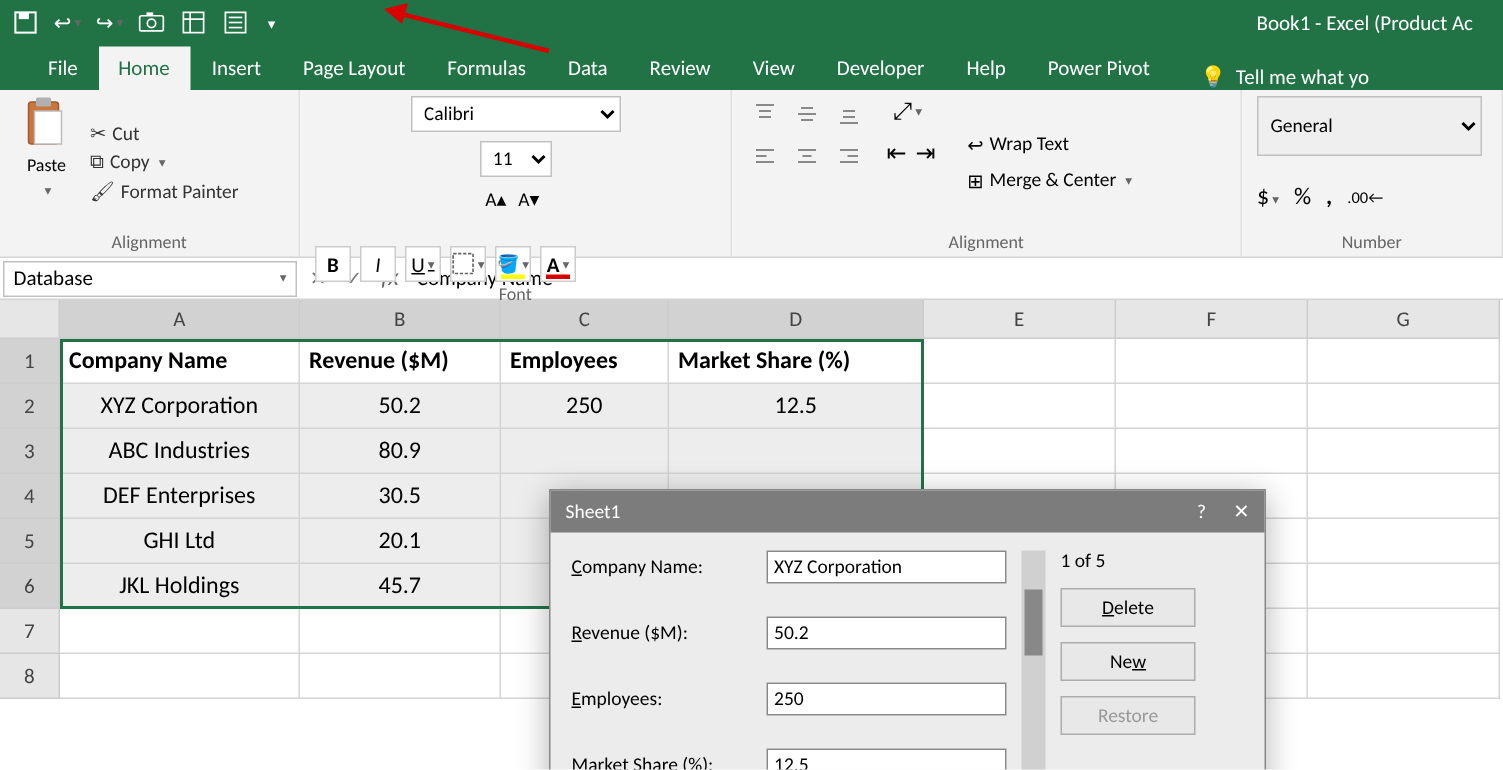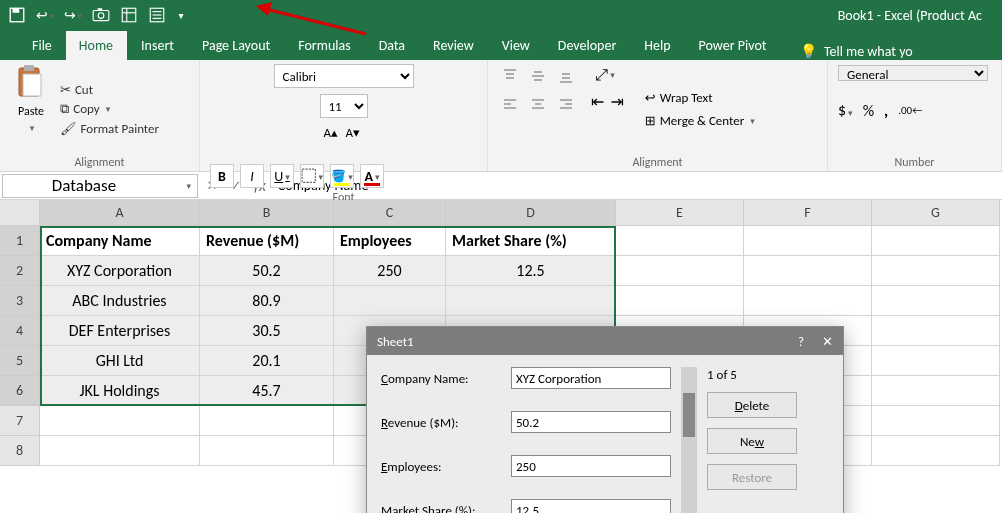--- a/index.html
+++ b/index.html
@@ -38,26 +38,26 @@
 .fmt-btn.bold { font-weight: bold; }
 .fmt-btn.italic { font-style: italic; }
 .fmt-btn.uline { text-decoration: underline; }
 
 .align-grid { display: grid; grid-template-columns: repeat(3, 24px); grid-template-rows: repeat(2, 24px); gap: 4px; }
 .align-btn { border: 1px solid transparent; display: flex; align-items: center; justify-content: center; }
 .align-btn svg { width: 14px; height: 14px; }
 .wrap-merge { display: flex; flex-direction: column; gap: 8px; justify-content: center; font-size: 13px; margin-left: 12px; }
 .wrap-merge .item { display: flex; align-items: center; gap: 4px; }
 
-.num-top select { height: 16px; width: 150px; border: 1px solid #c0c0c0; font-size: 13px; padding: 0 4px; }
+.num-top select { height: 40px; width: 150px; border: 1px solid #c0c0c0; font-size: 13px; padding: 0 4px; }
 .num-bottom { display: flex; gap: 10px; margin-top: 10px; align-items: center; }
 
 .namebox-row { height: 28px; border-bottom: 1px solid #d4d4d4; display: flex; align-items: center; }
 .namebox { width: 196px; height: 24px; border: 1px solid #c0c0c0; margin: 0 2px; font-size: 14px; padding: 0 6px; display: flex; align-items: center; justify-content: space-between; }
-.namebox input { border: none; outline: none; width: 150px; font-size: 17px; text-align: center; }
+.namebox input { border: none; outline: none; width: 150px; font-size: 14px; }
 .fx-btn { width: 24px; height: 24px; display: flex; align-items: center; justify-content: center; color: #777; font-size: 13px; }
 .fx-lbl { font-style: italic; color: #666; margin: 0 6px; }
 .formula-input { flex: 1; border: none; outline: none; font-size: 14px; padding: 0 6px; }
 
 .sheet-area { display: flex; }
 .rowhdr-col { width: 40px; }
 .corner { width: 40px; height: 26px; background: #e6e6e6; border-right: 1px solid #ccc; border-bottom: 1px solid #ccc; }
 .rowhdr { height: 30px; background: #e6e6e6; border-right: 1px solid #ccc; border-bottom: 1px solid #ccc; font-size: 14px; color: #444; display: flex; align-items: center; justify-content: center; }
 .rowhdr.sel { background: #d2d2d2; }
 

